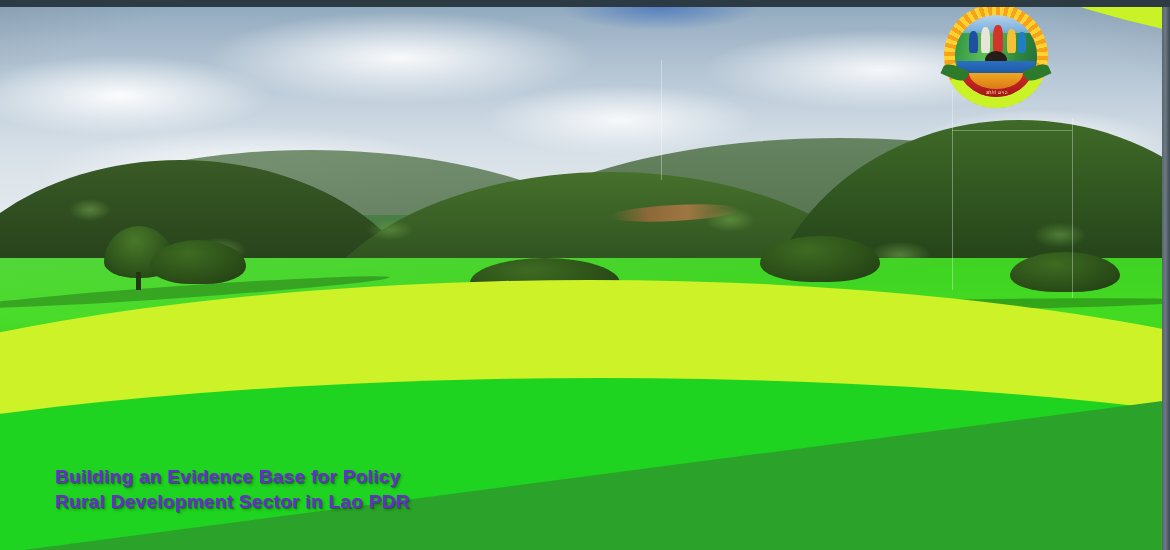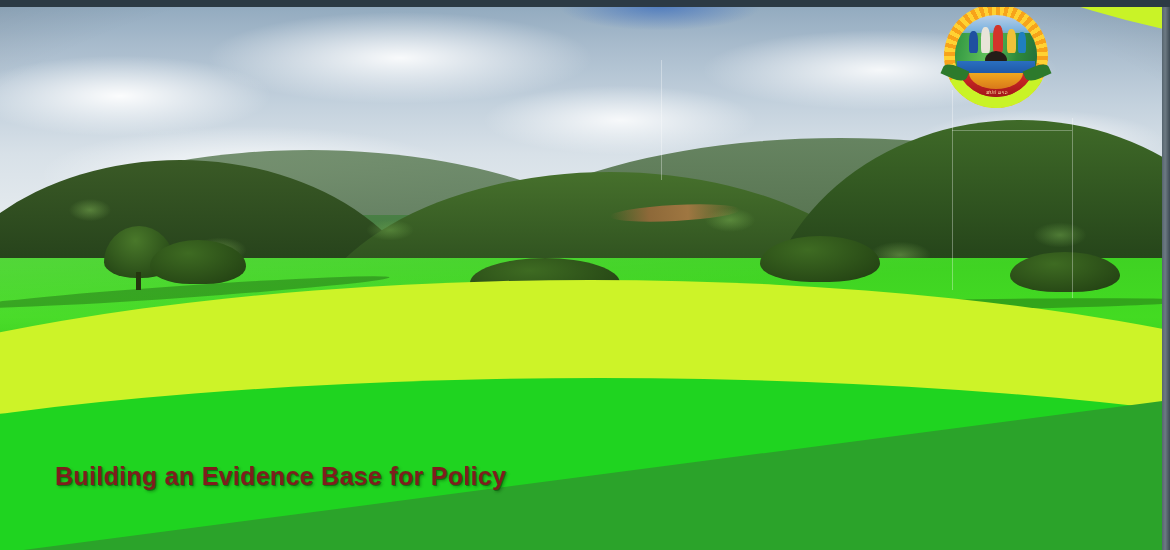--- a/index.html
+++ b/index.html
@@ -237,21 +237,21 @@
     text-align:center;font-size:5px;color:#f7d9a0;letter-spacing:.2px;
     white-space:nowrap;overflow:hidden;
   }
   .em-leaf{position:absolute;width:26px;height:13px;background:#2d7a2c;border-radius:50% 0 50% 0;}
   .el-left{left:-2px;top:62px;transform:rotate(24deg);}
   .el-right{left:80px;top:62px;transform:rotate(-24deg) scaleX(-1);}
 
   
   .title{
     position:absolute;left:55px;top:464px;width:780px;
-    color:#7f1d1d;font-weight:bold;font-size:25px;line-height:25px;
+    color:#6d28d9;font-weight:bold;font-size:19px;line-height:25px;
     letter-spacing:.3px;
     text-shadow:1px 1px 0 rgba(0,60,0,.45), 2px 2px 3px rgba(0,40,0,.35);
   }
   .title-line{display:block;white-space:nowrap;}
 
   
   .edge-top{position:absolute;left:0;top:0;width:1170px;height:7px;background:#2c3a44;}
   .edge-right{position:absolute;right:0;top:0;width:8px;height:550px;
               background:linear-gradient(90deg,#56656f,#6d7a83 40%,#3d4a54);}
   .edge-right-top{position:absolute;right:0;top:0;width:8px;height:7px;background:#2c3a44;}
@@ -332,19 +332,20 @@
       <div class="em-ribbon"></div>
       <div class="em-ribbon-inner"></div>
       <div class="em-ribbon-text">ສປປ ລາວ</div>
     </div>
     <div class="em-leaf el-left"></div>
     <div class="em-leaf el-right"></div>
   </div>
 
   <div class="title">
     <span class="title-line">Building an Evidence Base for Policy</span>
+    <span class="title-line">Rural Development Sector in Lao PDR</span>
   </div>
 
   <div class="edge-right"></div>
   <div class="edge-top"></div>
   <div class="edge-right-top"></div>
 
 </div>
 
 </body></html>

